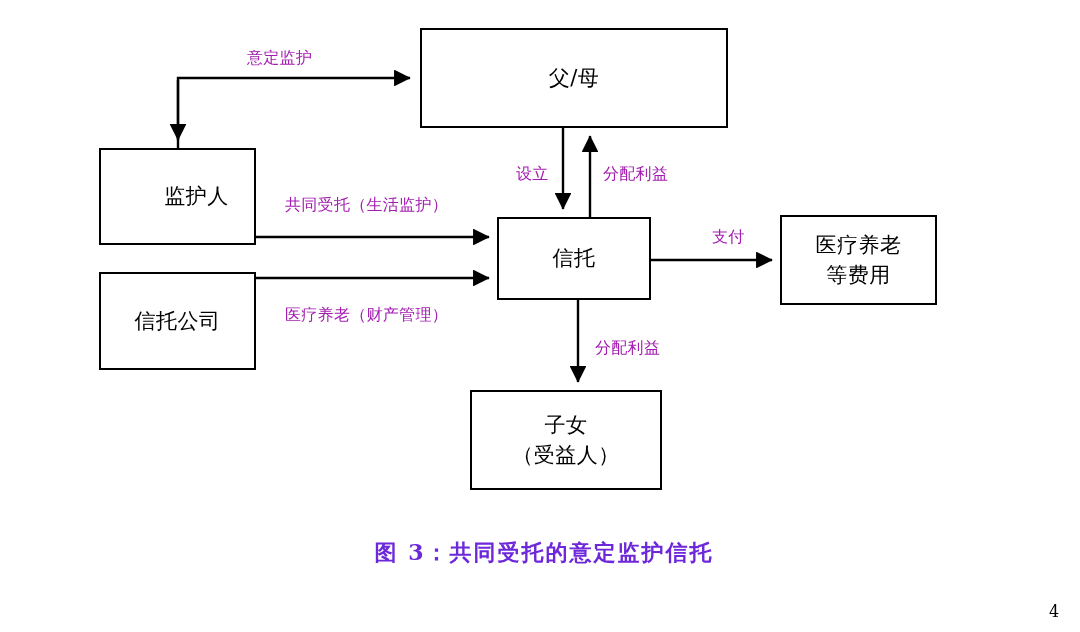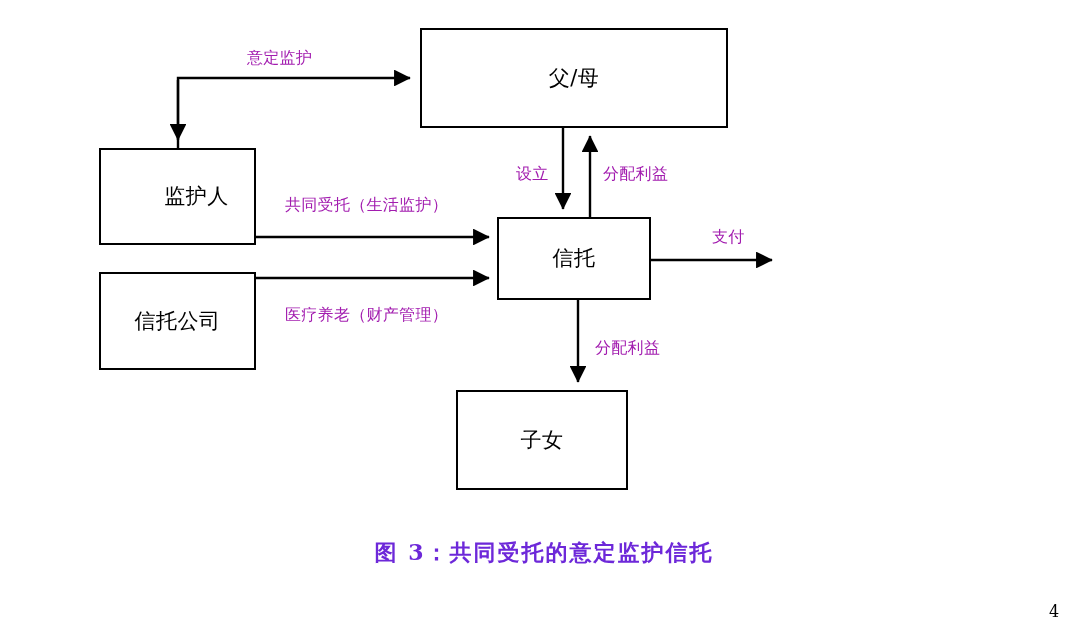--- a/index.html
+++ b/index.html
@@ -122,23 +122,28 @@
   </div>
 
   <div class="node" style="left:99px; top:272px; width:157px; height:98px;">
     <span>信托公司</span>
   </div>
 
   <div class="node" style="left:497px; top:217px; width:154px; height:83px;">
     <span>信托</span>
   </div>
 
+  <div class="node" style="left:780px; top:215px; width:157px; height:90px;">
+    <span>医疗养老</span>
+    <span class="line2">等费用</span>
+  </div>
 
-  <div class="node" style="left:456px; top:390px; width:172px; height:100px;">
+  <div class="node" style="left:470px; top:390px; width:192px; height:100px;">
     <span>子女</span>
+    <span class="line2">（受益人）</span>
   </div>
 
   <div class="edge-label" style="left:247px; top:50px;">意定监护</div>
 
   <div class="edge-label" style="left:285px; top:197px;">共同受托（生活监护）</div>
 
   <div class="edge-label" style="left:285px; top:307px;">医疗养老（财产管理）</div>
 
   <div class="edge-label" style="left:516px; top:166px;">设立</div>
 

